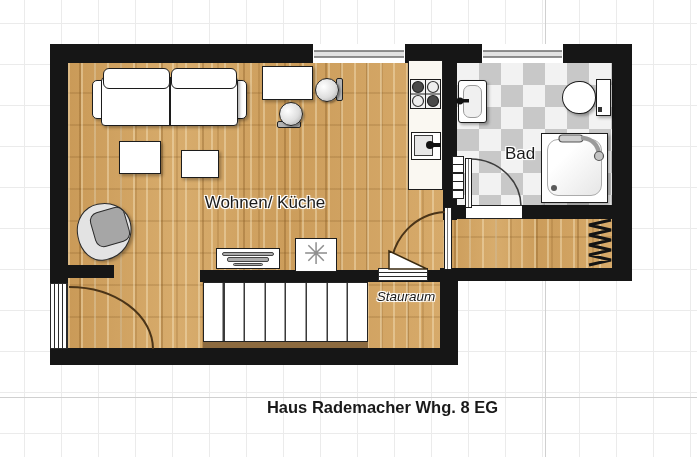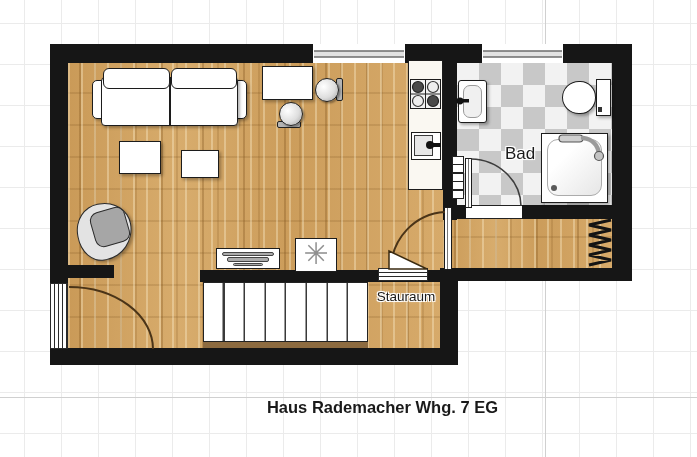--- a/index.html
+++ b/index.html
@@ -155,20 +155,21 @@
     <circle cx="430" cy="145" r="4" fill="#111"></circle>
 
     <circle cx="418" cy="87" r="5.5" fill="#4a4a4a" stroke="#222" stroke-width="1.2"></circle>
     <circle cx="433" cy="87" r="5.5" fill="#ededed" stroke="#333" stroke-width="1.2"></circle>
     <circle cx="418" cy="101" r="5.5" fill="#ededed" stroke="#333" stroke-width="1.2"></circle>
     <circle cx="433" cy="101" r="5.5" fill="#4a4a4a" stroke="#222" stroke-width="1.2"></circle>
     <line x1="411" y1="94" x2="440" y2="94" stroke="#222" stroke-width="1"></line>
     <line x1="425.5" y1="80" x2="425.5" y2="108" stroke="#222" stroke-width="1"></line>
   </svg>
 
+  <div class="label" style="left:179px;top:193px;width:172px;font-size:17px;">Wohnen/ Küche</div>
   <div class="label" style="left:496px;top:108px;width:48px;font-size:17px;margin-top:36px;">Bad</div>
-  <div class="label" style="left:350px;top:289px;width:112px;font-size:13.5px;line-height:16px;">
+  <div class="label" style="left:350px;top:289px;width:112px;font-size:13.5px;line-height:16px;font-style:italic;">
     <div>Stauraum</div>
   </div>
 
-  <div class="abs" style="left:255px;top:398px;width:255px;text-align:center;font-size:16.5px;font-weight:bold;color:#1a1a1a;">Haus Rademacher Whg. 7 EG</div>
+  <div class="abs" style="left:255px;top:398px;width:255px;text-align:center;font-size:16.5px;font-weight:bold;color:#1a1a1a;">Haus Rademacher Whg. 8 EG</div>
 
 </div>
 
 </body></html>

